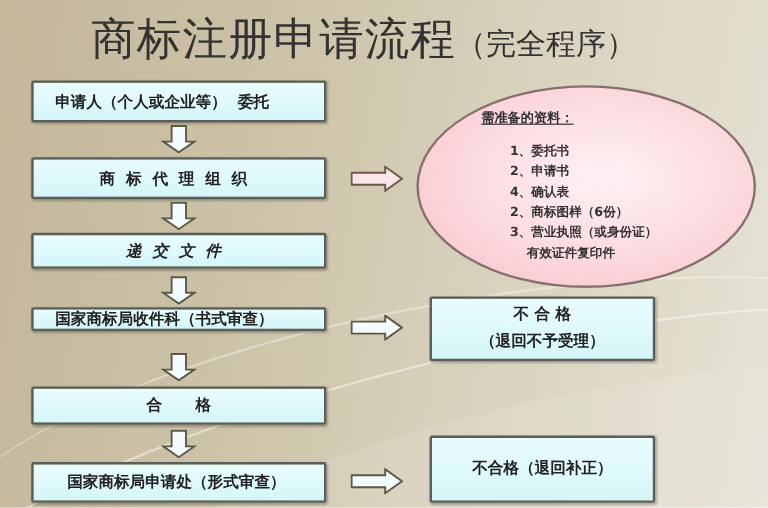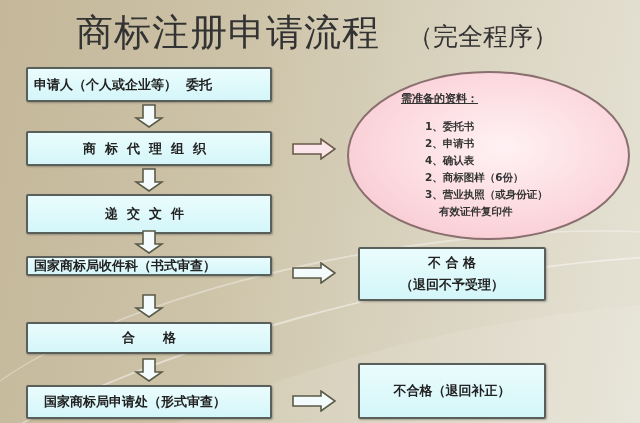--- a/index.html
+++ b/index.html
@@ -21,31 +21,31 @@
   .swoosh3 {
     position:absolute; left:30px; top:330px; width:900px; height:260px;
     border-radius:50%; background: rgba(255,255,255,0.10);
     transform: rotate(-12deg);
   }
   .title {
     position:absolute; left:76px; top:8px; height:46px;
     font-size:37px; color:#333; letter-spacing:1px; white-space:nowrap;
     font-family: "DejaVu Serif", serif;
   }
-  .title .sub { font-size:25px; letter-spacing:0;margin-left:28px; }
+  .title .sub { font-size:25px; letter-spacing:0; }
   .box {
     position:absolute; box-sizing:border-box;
     background: linear-gradient(180deg, #eafcfd 0%, #d4f6f9 100%);
     border:2px solid #59605b; border-radius:2px;
     box-shadow: 1px 1px 2px rgba(0,0,0,0.25);
     display:flex; align-items:center;
     font-weight:bold; color:#222; font-size:13px; white-space:nowrap;
   }
   .box.center { justify-content:center; }
-  .box.left { padding-left:6px; }
+  .box.left { padding-left:18px; }
   .spaced { letter-spacing:9px; }
   .box.result { flex-direction:column; justify-content:center; line-height:22px; }
   .down-arrow { position:absolute; width:30px; height:24px; }
   .right-arrow { position:absolute; width:44px; height:22px; }
   .ellipse {
     position:absolute; left:347px; top:71px; width:283px; height:169px;
     box-sizing:border-box; border:2px solid #8a6f6f; border-radius:50%;
     background: radial-gradient(ellipse at 55% 45%, #fff2f4 0%, #fbd6dc 60%, #f6bfc8 100%);
   }
   .ellipse-head {
@@ -79,21 +79,21 @@
 </svg>
 
 <div class="box center" style="left:26px;top:131px;width:246px;height:35px;">
   <span class="spaced">商标代理组织</span>
 </div>
 
 <svg class="down-arrow" style="left:134px;top:168px;" viewBox="0 0 30 24">
   <path d="M9 1 H21 V14 H28 L15 23 L2 14 H9 Z" fill="#f4fbfd" stroke="#5a5a48" stroke-width="1.6"></path>
 </svg>
 
-<div class="box center" style="left:26px;top:194px;width:246px;height:40px;">
+<div class="box center" style="left:26px;top:194px;width:246px;height:30px;font-style:italic;">
   <span class="spaced">递交文件</span>
 </div>
 
 <svg class="down-arrow" style="left:134px;top:230px;" viewBox="0 0 30 24">
   <path d="M9 1 H21 V14 H28 L15 23 L2 14 H9 Z" fill="#f4fbfd" stroke="#5a5a48" stroke-width="1.6"></path>
 </svg>
 
 <div class="box left" style="left:26px;top:256px;width:246px;height:20px;">
   <span>国家商标局收件科（书式审查）</span>
 </div>

